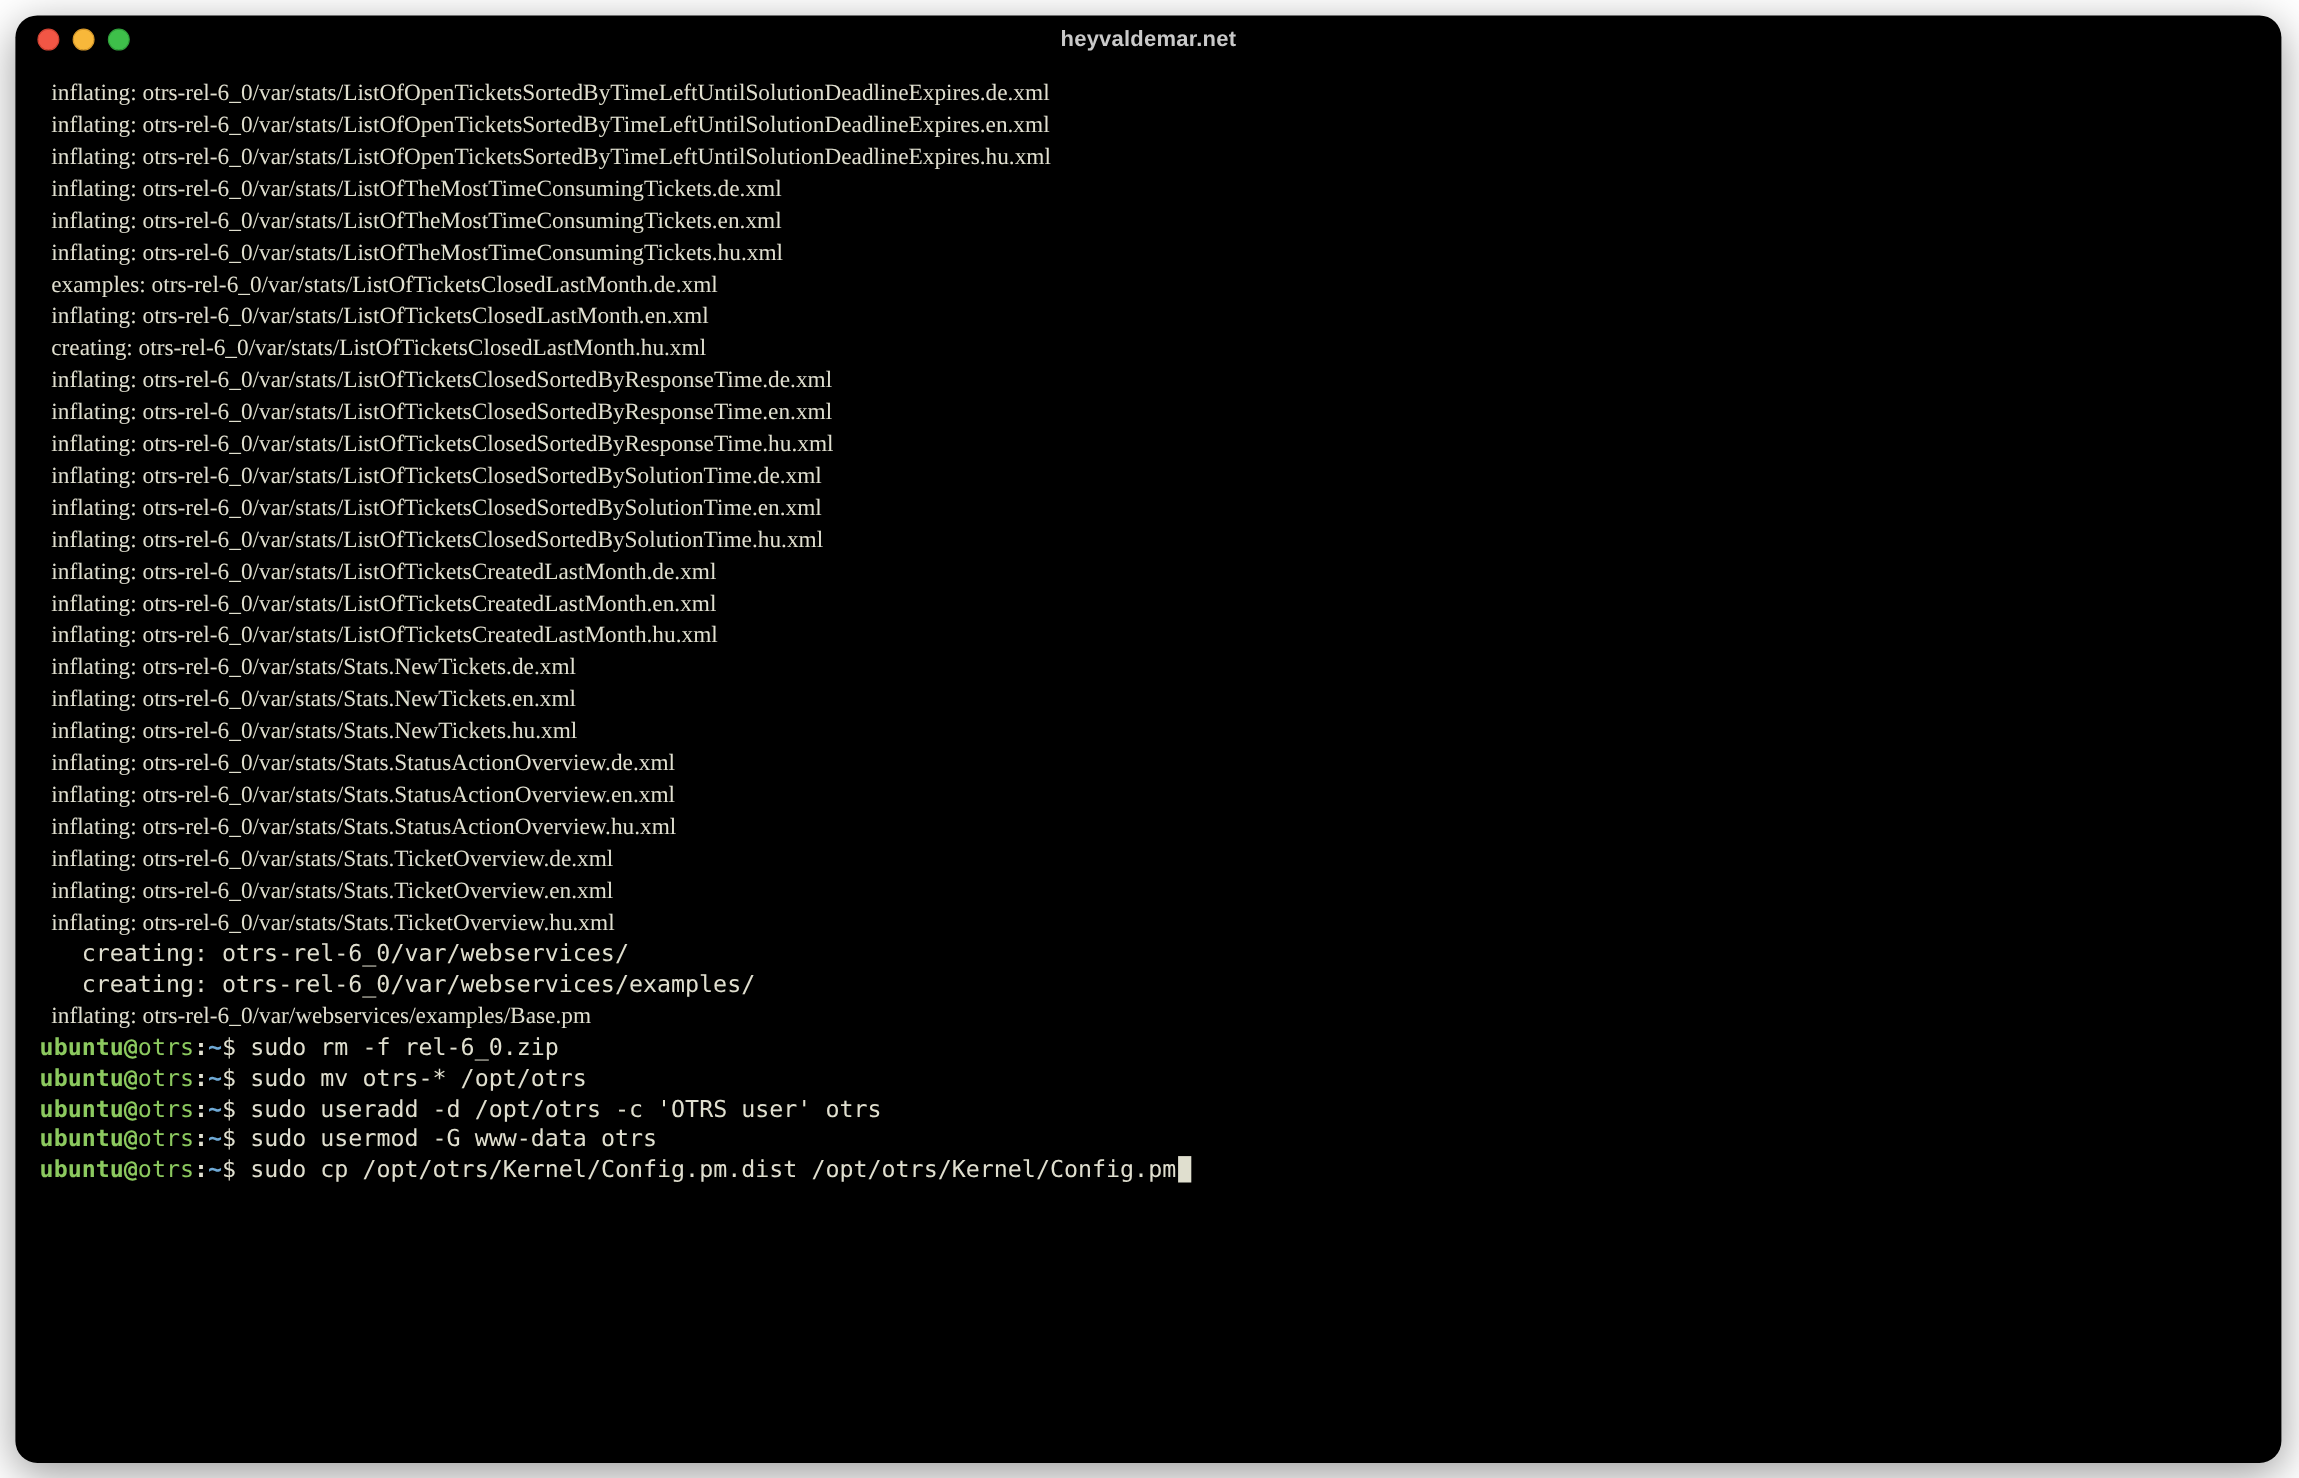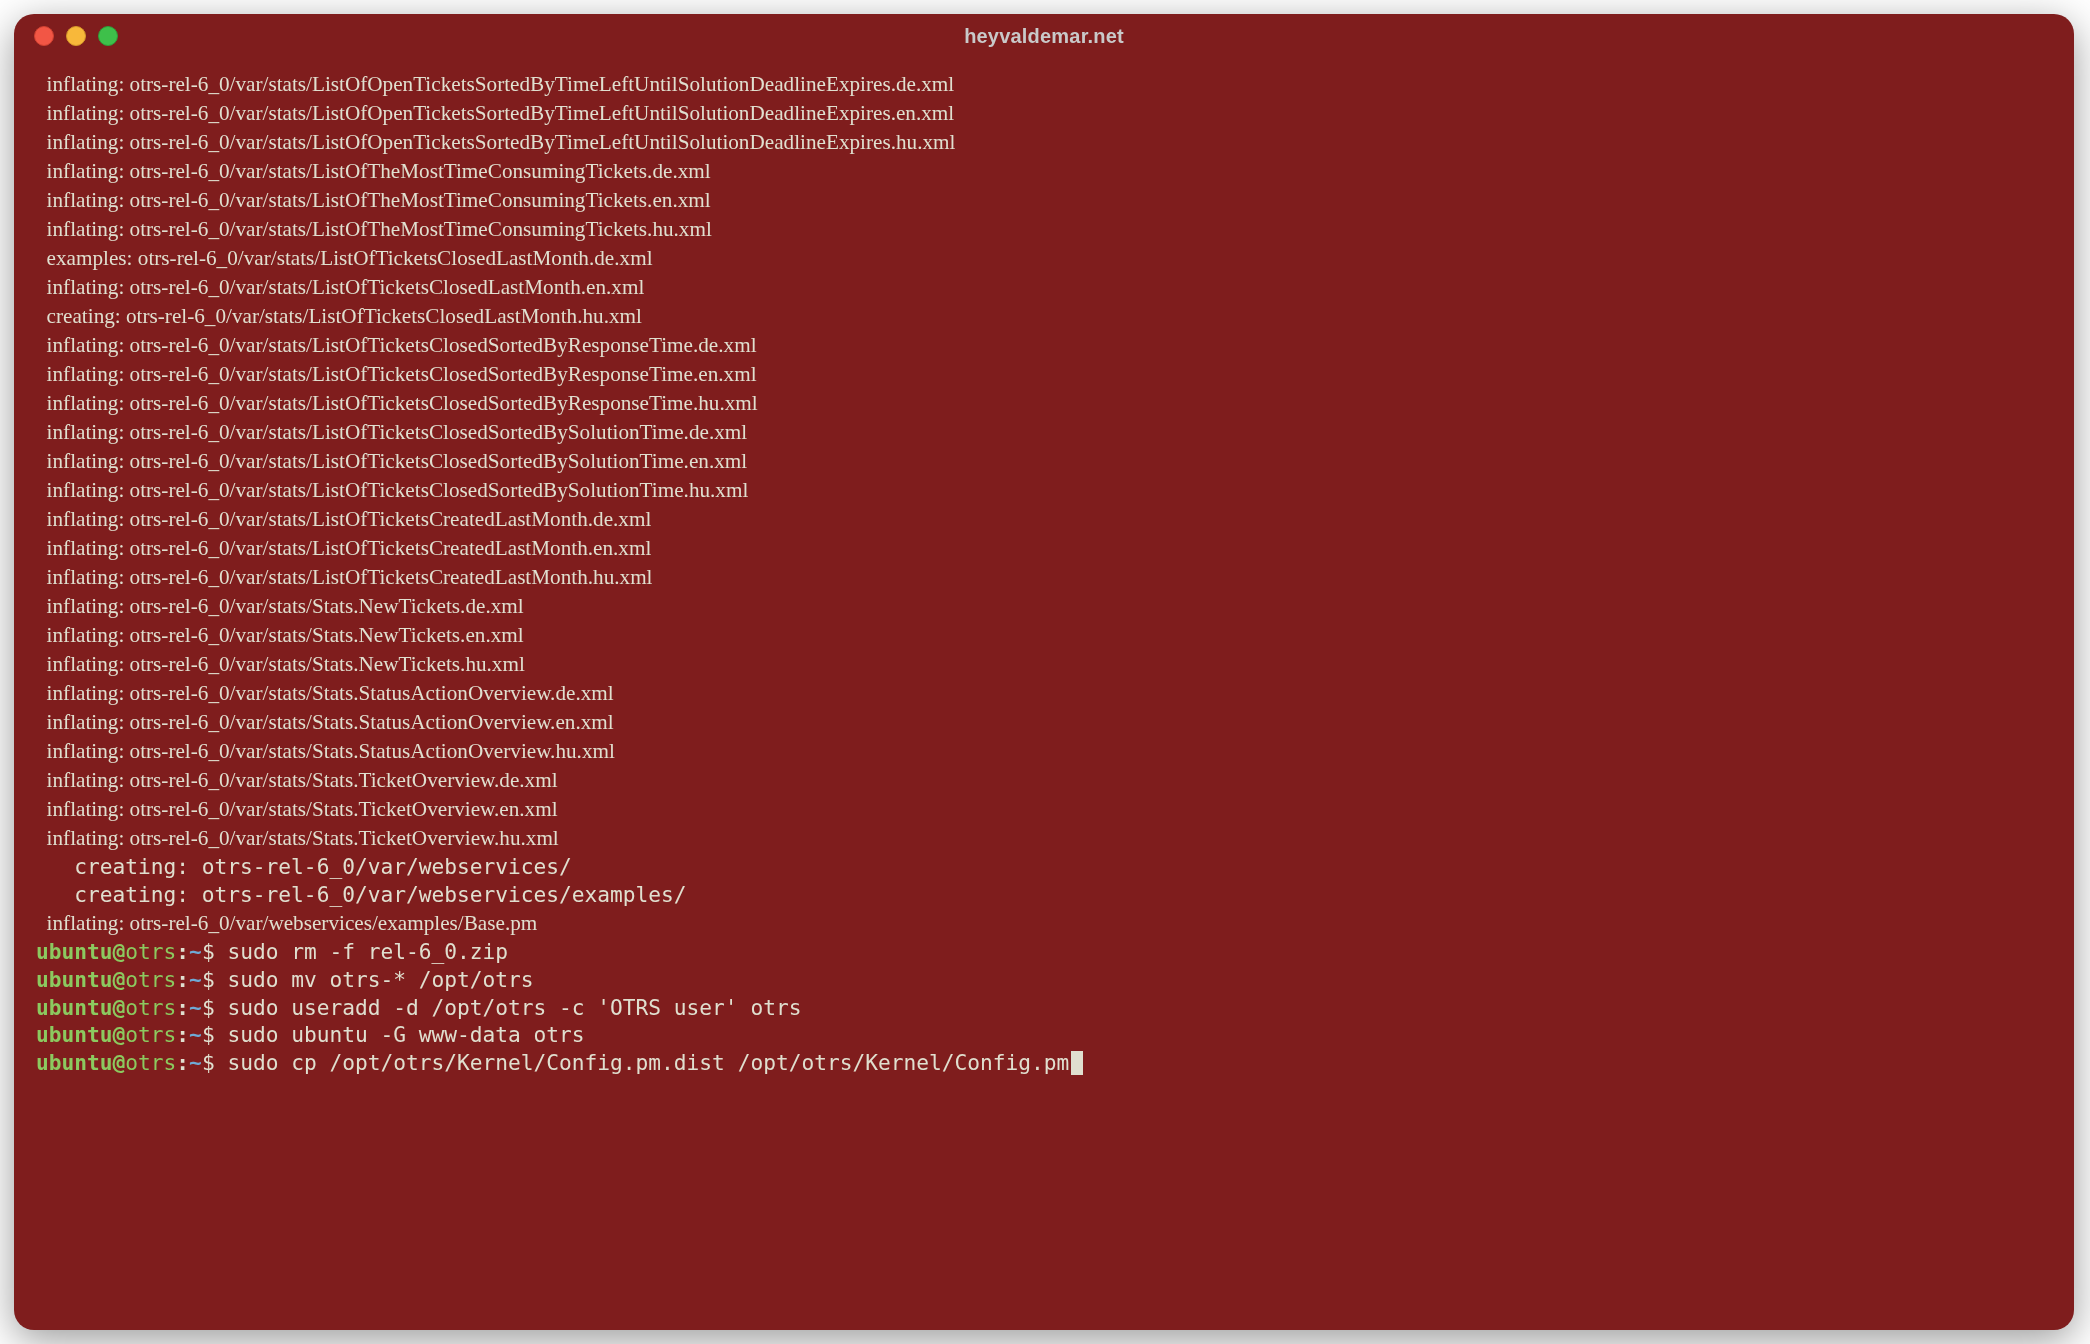--- a/index.html
+++ b/index.html
@@ -4,21 +4,21 @@
 <style>
   html, body {
     margin: 0;
     padding: 0;
     background: #ffffff;
   }
   .window {
     width: 2060px;
     height: 1316px;
     margin: 14px;
-    background: #7f1d1d;
+    background: #000000;
     border-radius: 20px;
     box-shadow: 0 10px 40px rgba(0,0,0,0.4);
     overflow: hidden;
     display: flex;
     flex-direction: column;
     font-family: "Menlo", "Consolas", "DejaVu Sans Mono", monospace;
   }
   .titlebar {
     height: 44px;
     display: flex;
@@ -115,15 +115,15 @@
 <span class="inflating">  inflating: otrs-rel-6_0/var/stats/Stats.StatusActionOverview.hu.xml</span>
 <span class="inflating">  inflating: otrs-rel-6_0/var/stats/Stats.TicketOverview.de.xml</span>
 <span class="inflating">  inflating: otrs-rel-6_0/var/stats/Stats.TicketOverview.en.xml</span>
 <span class="inflating">  inflating: otrs-rel-6_0/var/stats/Stats.TicketOverview.hu.xml</span>
 <span class="creating">   creating: otrs-rel-6_0/var/webservices/</span>
 <span class="creating">   creating: otrs-rel-6_0/var/webservices/examples/</span>
 <span class="inflating">  inflating: otrs-rel-6_0/var/webservices/examples/Base.pm</span>
 <span><span class="prompt-user">ubuntu</span><span class="prompt-user">@</span><span class="prompt-host">otrs</span><span class="prompt-colon">:</span><span class="prompt-tilde">~</span><span class="prompt-dollar">$ </span><span class="cmd">sudo rm -f rel-6_0.zip</span></span>
 <span><span class="prompt-user">ubuntu</span><span class="prompt-user">@</span><span class="prompt-host">otrs</span><span class="prompt-colon">:</span><span class="prompt-tilde">~</span><span class="prompt-dollar">$ </span><span class="cmd">sudo mv otrs-* /opt/otrs</span></span>
 <span><span class="prompt-user">ubuntu</span><span class="prompt-user">@</span><span class="prompt-host">otrs</span><span class="prompt-colon">:</span><span class="prompt-tilde">~</span><span class="prompt-dollar">$ </span><span class="cmd">sudo useradd -d /opt/otrs -c 'OTRS user' otrs</span></span>
-<span><span class="prompt-user">ubuntu</span><span class="prompt-user">@</span><span class="prompt-host">otrs</span><span class="prompt-colon">:</span><span class="prompt-tilde">~</span><span class="prompt-dollar">$ </span><span class="cmd">sudo ubuntu -G www-data otrs</span></span>
+<span><span class="prompt-user">ubuntu</span><span class="prompt-user">@</span><span class="prompt-host">otrs</span><span class="prompt-colon">:</span><span class="prompt-tilde">~</span><span class="prompt-dollar">$ </span><span class="cmd">sudo usermod -G www-data otrs</span></span>
 <span><span class="prompt-user">ubuntu</span><span class="prompt-user">@</span><span class="prompt-host">otrs</span><span class="prompt-colon">:</span><span class="prompt-tilde">~</span><span class="prompt-dollar">$ </span><span class="cmd">sudo cp /opt/otrs/Kernel/Config.pm.dist /opt/otrs/Kernel/Config.pm</span><span class="cursor"></span></span></div>
 </div>
 
 </body></html>

